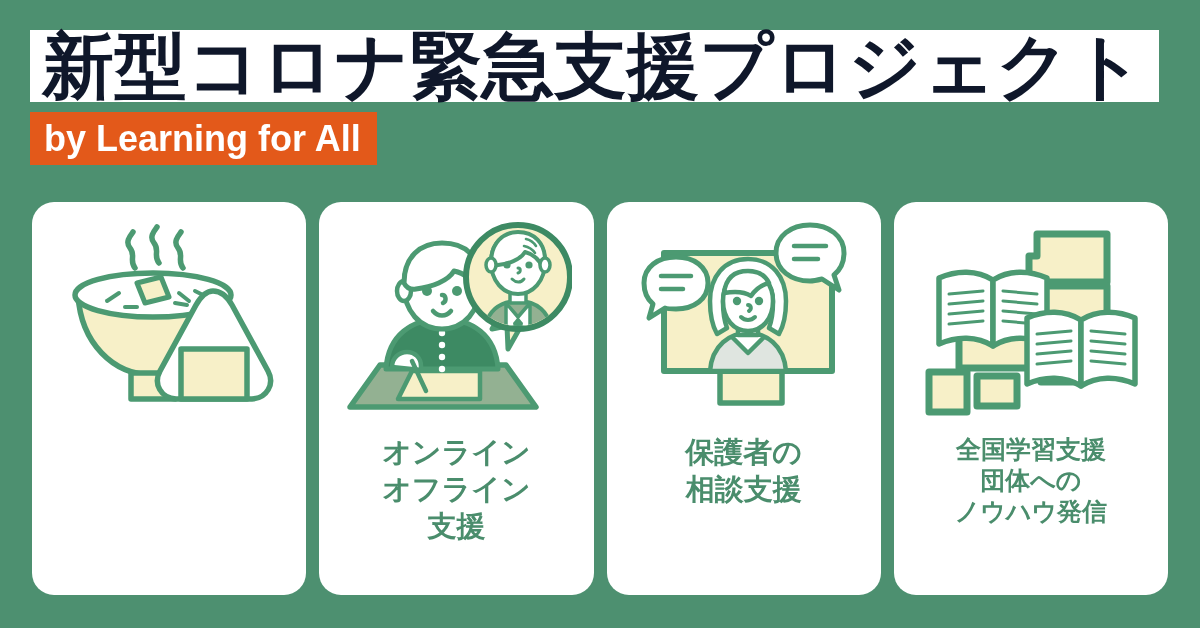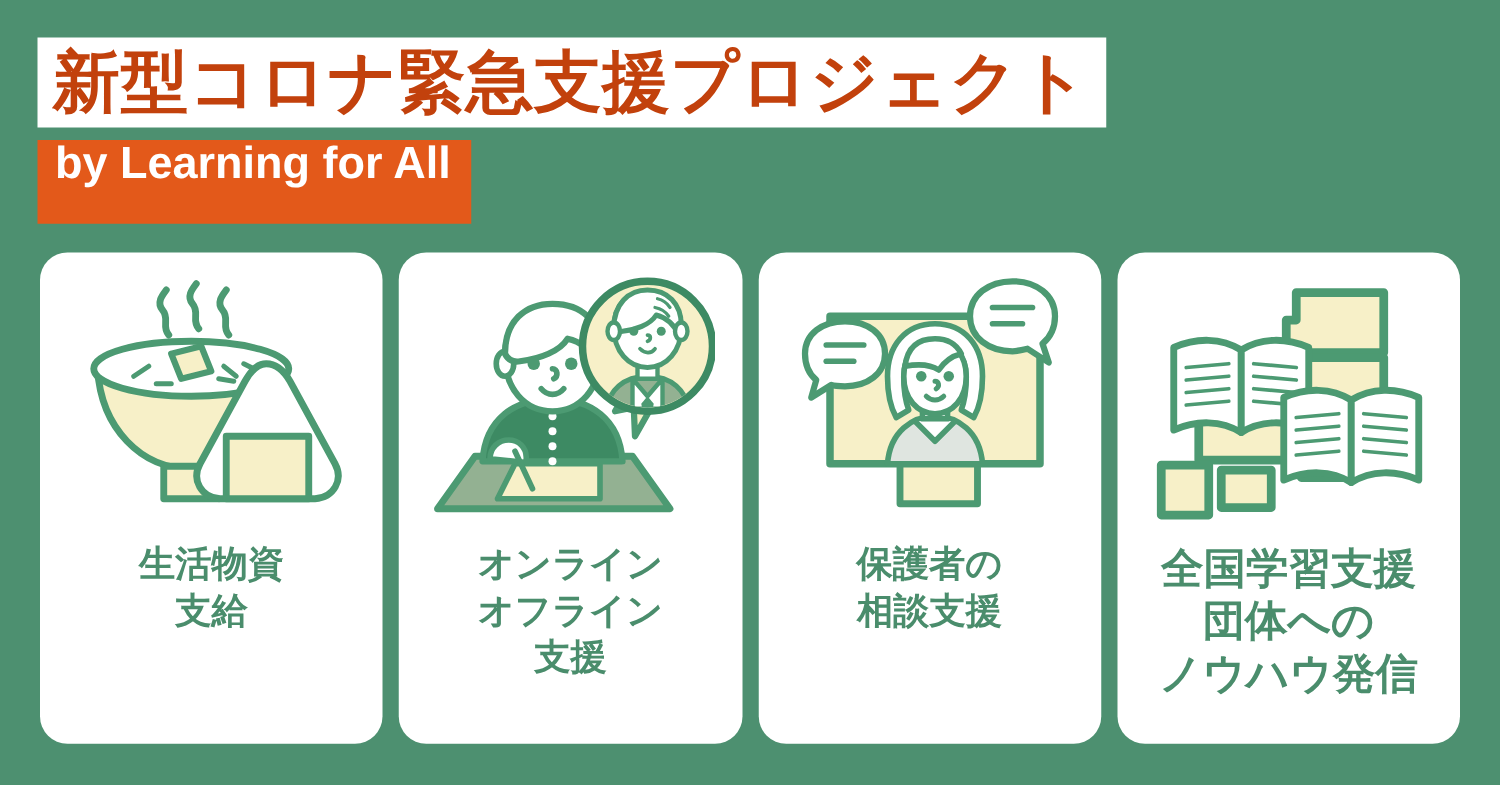--- a/index.html
+++ b/index.html
@@ -14,34 +14,34 @@
   #header { position:absolute; left:0; top:0; width:1200px; }
 
   #title-band {
     position:absolute; left:30px; top:30px;
     height:72px;
     background:#ffffff;
     padding:0 14px 0 12px;
     display:flex; align-items:center;
   }
   #title-text {
-    color:#c2410c;
-    font-size:54px;
+    color:#0f172a;
+    font-size:72px;
     font-weight:bold;
     line-height:1;
     letter-spacing:0.5px;
     white-space:nowrap;
   }
 
   #subtitle-band {
     position:absolute; left:30px; top:112px;
-    height:67px;
+    height:53px;
     background:#e3591a;
     padding:0 16px 0 14px;
-    display:flex; 
+    display:flex; align-items:center;
   }
   #subtitle-text {
     color:#ffffff;
     font-size:36px;
     font-weight:bold;
     line-height:1;
     white-space:nowrap;
   }
 
   
@@ -73,21 +73,21 @@
   .card-art svg { display:block; }
   .card-label {
     color:#4a8d6c;
     font-size:29px;
     font-weight:bold;
     line-height:1.28;
     text-align:center;
     white-space:pre-line;
     padding:0 6px;
   }
-  .card-label.small { font-size:34px; line-height:1.24; }
+  .card-label.small { font-size:25px; line-height:1.24; }
 </style>
 </head>
 <body>
 
 <div id="header">
 
   <div id="title-band">
     <span id="title-text">新型コロナ緊急支援プロジェクト</span>
   </div>
 
@@ -124,22 +124,20 @@
           <line x1="64" y1="86" x2="76" y2="86"></line>
         </g>
 
         <path d="M76 62 l24 -6 l8 20 l-24 6 z" fill="#f7f0c8" stroke="#4c9a72" stroke-width="5" stroke-linejoin="round"></path>
 
         <path d="M152 70 c9 0 15 7 19 14 l36 66 c7 13 -1 27 -16 28 l-76 0 c-15 -1 -23 -15 -16 -28 l36 -66 c4 -7 9 -14 17 -14 z" fill="#ffffff" stroke="#4c9a72" stroke-width="5.5" stroke-linejoin="round"></path>
 
         <rect x="120" y="128" width="66" height="50" fill="#f7f0c8" stroke="#4c9a72" stroke-width="5.5" stroke-linejoin="round"></rect>
       </svg>
     </div>
-    <div class="card-label">生活物資
-支給</div>
   </div>
 
   <div class="card">
     <div class="card-art">
       <svg width="232" height="200" viewBox="0 0 232 200">
 
         <path d="M10 186 L40 144 h126 l30 42 z" fill="#93b192" stroke="#4c9a72" stroke-width="5.5" stroke-linejoin="round"></path>
 
         <path d="M58 178 L72 150 h68 l0 28 z" fill="#f7f0c8" stroke="#4c9a72" stroke-width="4.5" stroke-linejoin="round"></path>
 

